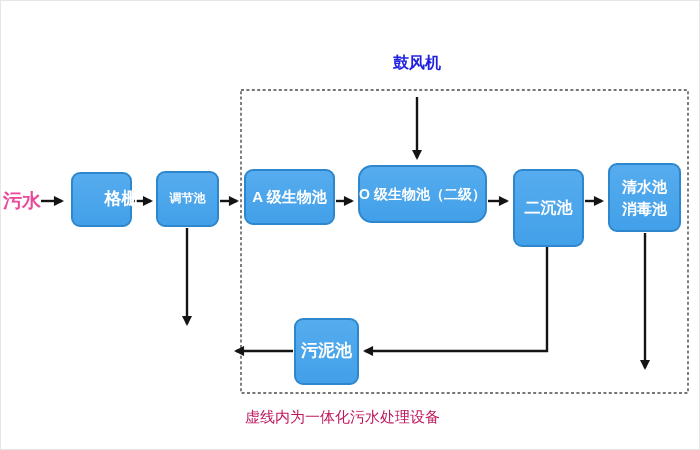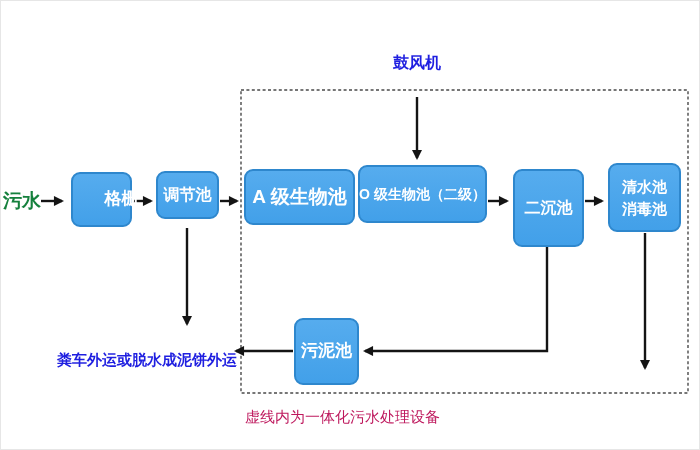--- a/index.html
+++ b/index.html
@@ -14,27 +14,27 @@
   .dashrect{fill:none;stroke:var(--dash-color,#4a4a4a);stroke-width:1.4;stroke-dasharray:3 2.4;}
   .node{
     position:absolute;display:flex;flex-direction:column;align-items:center;justify-content:center;
     background:linear-gradient(180deg,var(--box-fill-top,#56acee),var(--box-fill,#42a0e9));
     border:2px solid var(--box-border,#2e87cd);border-radius:9px;
     color:var(--box-text,#ffffff);font-weight:bold;text-align:center;box-sizing:border-box;
     white-space:nowrap;line-height:1.45;
   }
   .label{position:absolute;white-space:nowrap;line-height:1.2;}
   .blue{color:var(--accent-blue-text,#1f1fe0);font-weight:bold;}
-  .black{color:#15803d;}
+  .black{color:#ec4899;}
 
   
   .n-grille    {left:70px;  top:171px; width:61px;  height:55px; font-size:17px;padding-left:40px;}
-  .n-regulate  {left:155px; top:170px; width:63px;  height:48px; font-size:16px;justify-content:center;}
-  .n-abio      {left:243px; top:168px; width:111px;  height:56px; font-size:19px;}
-  .n-obio      {left:357px; top:164px; width:129px; height:58px; font-size:14px;}
+  .n-regulate  {left:155px; top:170px; width:63px;  height:56px; font-size:12px;justify-content:center;}
+  .n-abio      {left:243px; top:168px; width:91px;  height:56px; font-size:15px;}
+  .n-obio      {left:357px; top:164px; width:129px; height:58px; font-size:14px;border-radius:14px;}
   .n-secondary {left:512px; top:168px; width:71px;  height:78px; font-size:16px;}
   .n-clear     {left:607px; top:162px; width:73px;  height:69px; font-size:15px;}
   .n-sludge    {left:293px; top:317px; width:65px;  height:67px; font-size:17px;}
 
   
   .l-sewage    {left:2px;   top:189px; font-size:19px; font-weight:bold;}
   .l-blower    {left:392px; top:52px;  font-size:16px;}
   .l-sludgeout {left:56px;  top:350px; font-size:15px;}
   .l-caption   {left:244px; top:407px; font-size:15px; color:#be185d;}
   .l-discharge {left:612px; top:403px; font-size:15px;}
@@ -85,16 +85,15 @@
     <span>二沉池</span>
   </div>
   <div class="node n-clear">
     <span>清水池</span>
     <span>消毒池</span>
   </div>
   <div class="node n-sludge">
     <span>污泥池</span>
   </div>
 
-  <div class="label l-sludgeout blue">粪车外运或脱水成泥饼外运</div>
   <div class="label l-caption black">虚线内为一体化污水处理设备</div>
 
 </div>
 
 </body></html>

